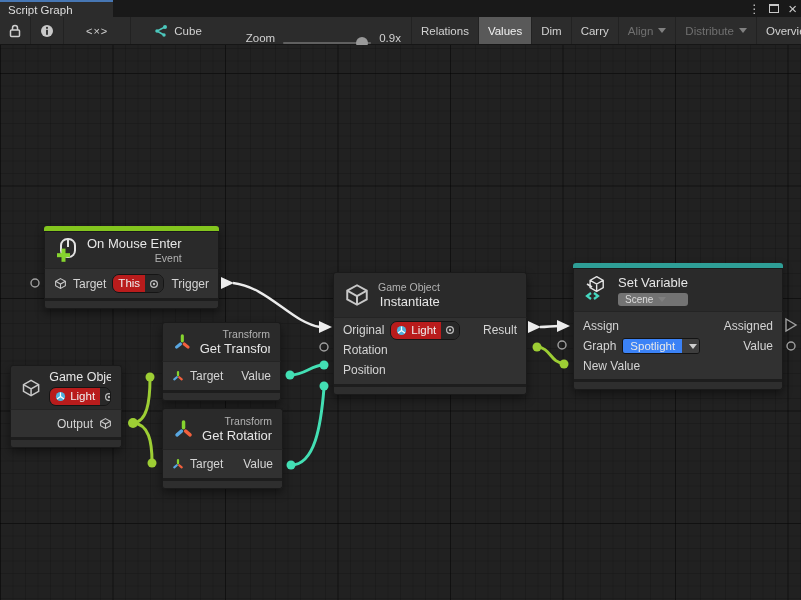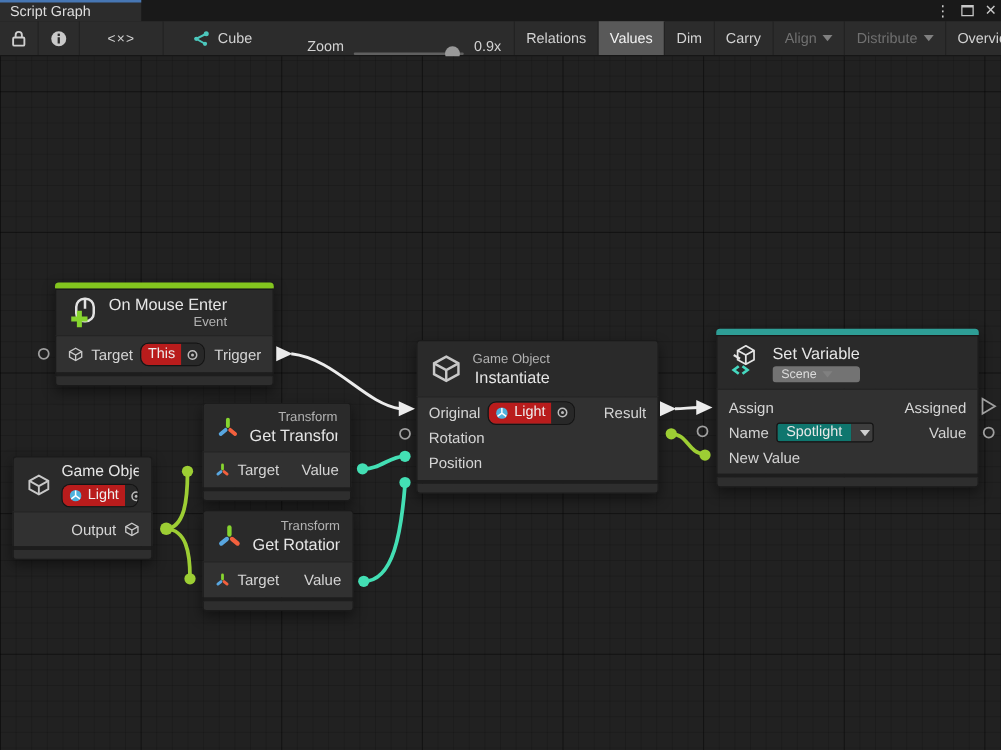--- a/index.html
+++ b/index.html
@@ -63,21 +63,21 @@
   .n-div { height:3px; background:#1d1d1d; border-left:1px solid #1a1a1a; border-right:1px solid #1a1a1a; }
   .n-footer { height:8px; background:#2e2e2e; border:1px solid #1a1a1a; border-top:none; border-radius:0 0 3px 3px; }
 
   
   .chip { display:inline-flex; align-items:stretch; border:1px solid #151515; border-radius:7px;
           overflow:hidden; font-size:11.5px; line-height:15px; }
   .chip .seg-val { background:#b91c1c; color:#eee; padding:1px 5px; display:flex; align-items:center; gap:4px; }
   .chip .seg-target { background:#282828; padding:1px 4px; display:flex; align-items:center; }
   .dropdown { display:inline-flex; align-items:stretch; border:1px solid #141414; border-radius:3px; overflow:hidden;
               font-size:11.5px; }
-  .dropdown .dd-val { background:#0f766e; color:#e8e8e8; padding:1px 7px; display:flex; align-items:center; }
+  .dropdown .dd-val { background:#3b82f6; color:#e8e8e8; padding:1px 7px; display:flex; align-items:center; }
   .dropdown .dd-btn { background:#3e3e3e; width:17px; display:flex; align-items:center; justify-content:center; }
   .mini-dd { display:inline-flex; align-items:center; gap:5px; background:#737373; border-radius:3px;
              padding:1px 7px; color:#dcdcdc; font-size:10px; margin-top:2px; }
   .mini-dd .dd-caret { margin-left:0; }
 
   .wires { position:absolute; inset:0; pointer-events:none; }
   .wire-exec { stroke:var(--exec_wire); stroke-width:2.4; fill:none; }
   .wire-teal { stroke:var(--value_wire_teal); stroke-width:3; fill:none; }
   .wire-green { stroke:var(--value_wire_green); stroke-width:3; fill:none; }
   .dot-teal { fill:var(--value_wire_teal); }
@@ -265,21 +265,21 @@
             <span class="dd-caret"></span>
           </span>
         </div>
       </div>
       <div class="n-body" style="padding:4px 0 3px;">
         <div class="n-row">
           <span>Assign</span>
           <span class="n-right">Assigned</span>
         </div>
         <div class="n-row">
-          <span>Name</span>
+          <span>Graph</span>
           <span class="dropdown">
             <span class="dd-val">Spotlight</span>
             <span class="dd-btn">
                 <span class="dd-caret" style="border-top-color:#cfcfcf;"></span>
               </span>
           </span>
           <span class="n-right">Value</span>
         </div>
         <div class="n-row">
           <span>New Value</span>

